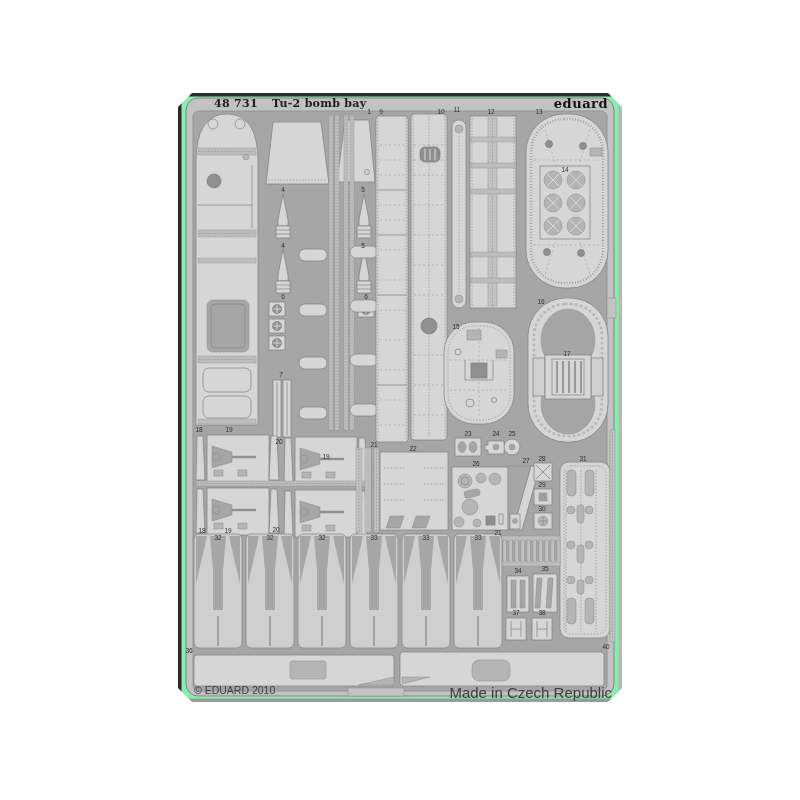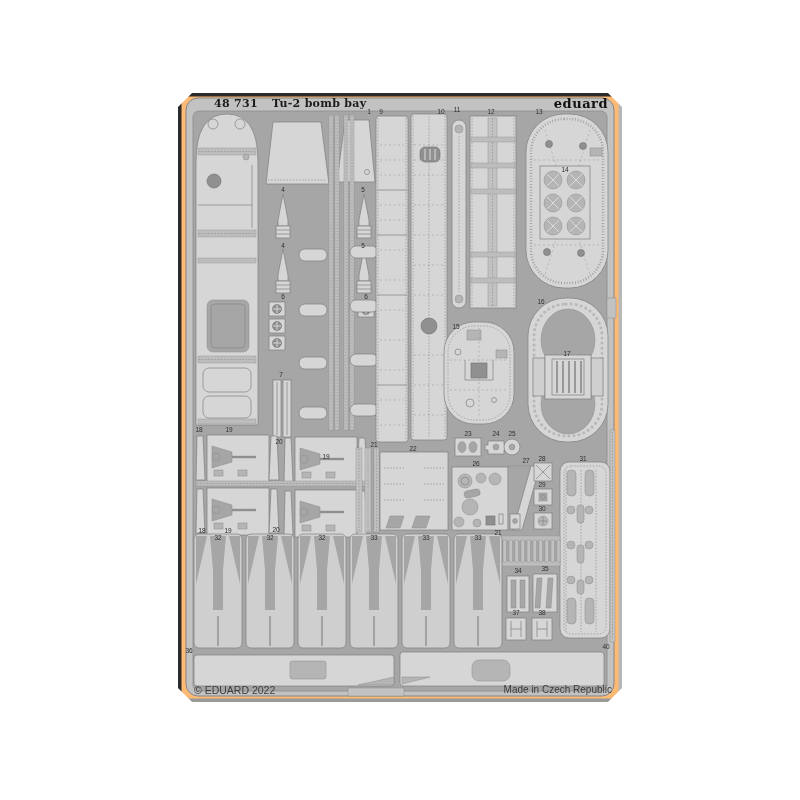--- a/index.html
+++ b/index.html
@@ -1,28 +1,28 @@
 <!DOCTYPE html>
 <html><head>
 <meta charset="utf-8">
 <style>
   html,body{margin:0;padding:0;background:#ffffff;}
   .stage{position:relative;width:800px;height:800px;background:#ffffff;overflow:hidden;
          font-family:"Liberation Sans",sans-serif;}
-  .photo{position:absolute;left:178px;top:93px;width:444px;height:609px;background:#fdba74;}
+  .photo{position:absolute;left:178px;top:93px;width:444px;height:609px;background:#86efac;}
   .photo svg{position:absolute;left:0;top:0;}
   .hdr{position:absolute;left:36px;top:4px;font-family:"DejaVu Serif",serif;font-weight:bold;
        font-size:11px;color:#1b1b1b;letter-spacing:.3px;white-space:nowrap;}
   .hdr .code{margin-right:14px;}
   .brand{position:absolute;right:14px;top:3px;font-family:"DejaVu Serif",serif;font-weight:bold;
          font-size:13px;color:#111;letter-spacing:.5px;margin-left:24px;}
   .wm{position:absolute;left:4px;top:9px;font-size:32px;font-weight:bold;letter-spacing:-.5px;
       color:rgba(108,108,108,.52);text-shadow:0 1px 0 rgba(255,255,255,.35);white-space:nowrap;}
   .foot-l{position:absolute;left:16px;top:591px;font-size:10.5px;color:#3c3c3c;}
-  .foot-r{position:absolute;right:10px;top:591px;font-size:10px;color:#3c3c3c;}
+  .foot-r{position:absolute;right:10px;top:591px;font-size:15px;color:#3c3c3c;}
   
   .p{fill:#d6d6d6;stroke:#7e7e7e;stroke-width:.7;}
   .p2{fill:#cfcfcf;stroke:#7e7e7e;stroke-width:.7;}
   .bg{fill:#a6a6a6;stroke:none;}
   .bgs{fill:#a6a6a6;stroke:#8a8a8a;stroke-width:.5;}
   .dk{fill:#909090;stroke:#6f6f6f;stroke-width:.6;}
   .md{fill:#b5b5b5;stroke:#8a8a8a;stroke-width:.5;}
   .band{fill:#bdbdbd;stroke:#8f8f8f;stroke-width:.4;}
   .rail{fill:#c2c2c2;stroke:#8a8a8a;stroke-width:.4;}
   .ln{stroke:#8a8a8a;fill:none;stroke-width:.8;}
@@ -425,16 +425,16 @@
         <polygon points="622,93 608,93 622,107"></polygon>
         <polygon points="178,702 192,702 178,688"></polygon>
         <polygon points="622,702 608,702 622,688"></polygon>
       </g>
     </svg>
 
     <div class="hdr">
       <span class="code">48 731</span><span>Tu-2 bomb bay</span>
     </div>
     <div class="brand">eduard</div>
-    <div class="foot-l">© EDUARD 2022</div>
+    <div class="foot-l">© EDUARD 2010</div>
     <div class="foot-r">Made in Czech Republic</div>
   </div>
 </div>
 
 </body></html>

